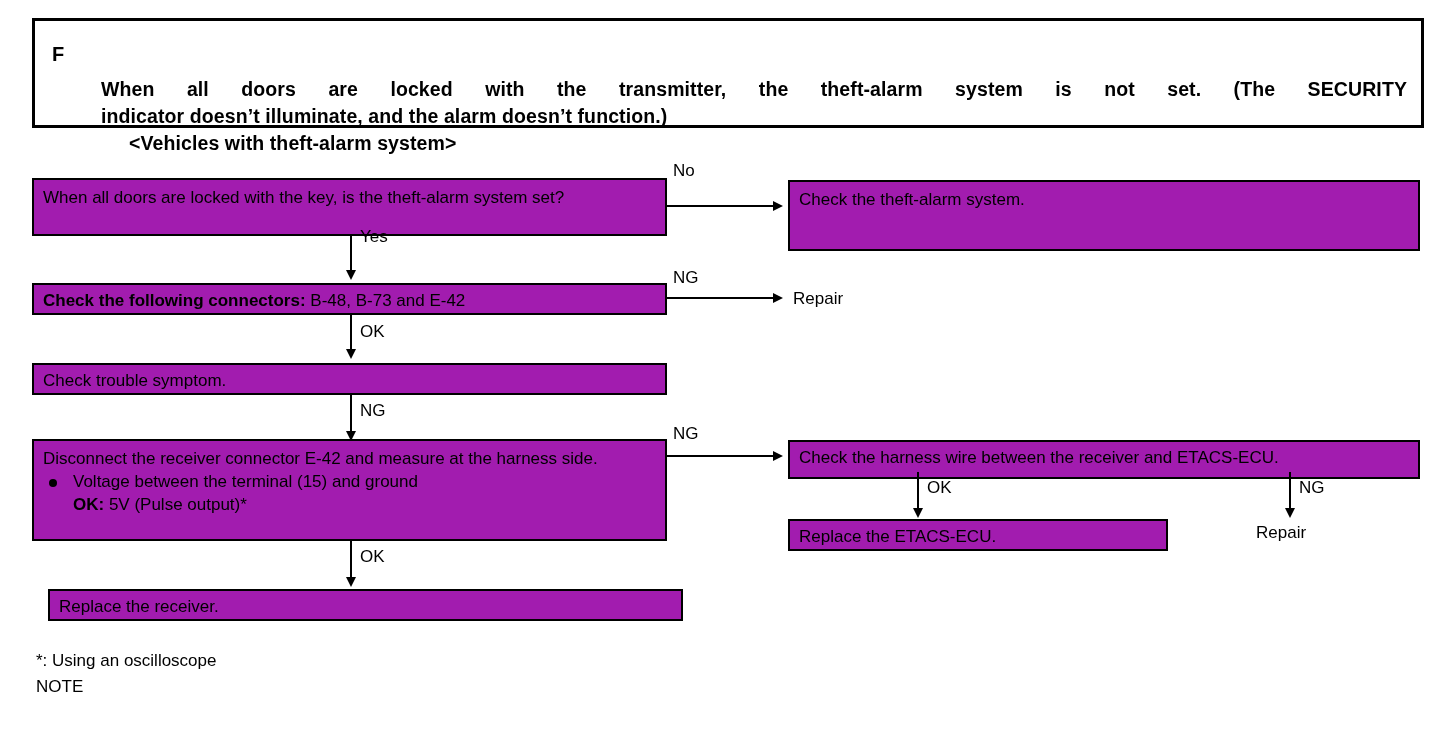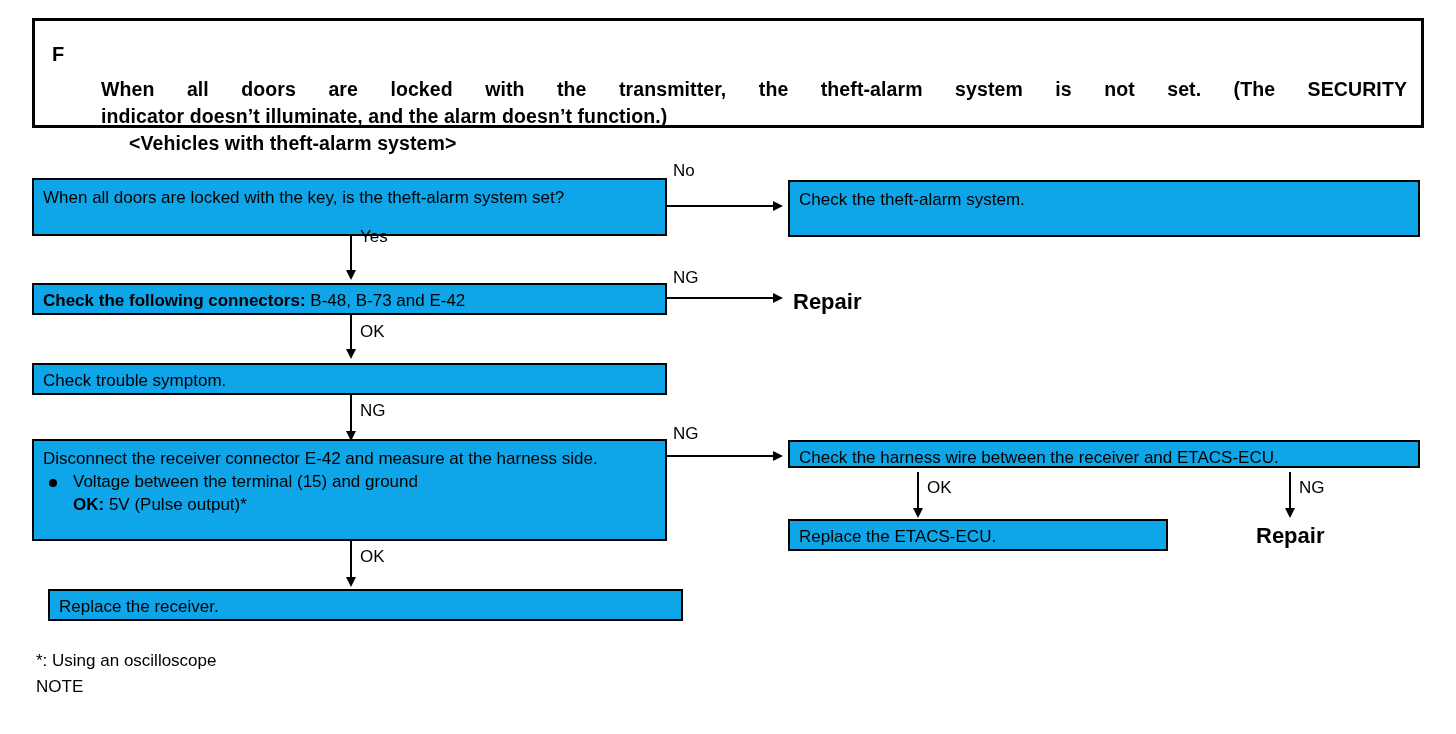--- a/index.html
+++ b/index.html
@@ -25,30 +25,30 @@
     font-size:19.5px;font-weight:bold;line-height:27px;
     letter-spacing:0.1px;
   }
   #header-text .l1{display:block;text-align:justify;text-align-last:justify;margin-top:34px;}
   #header-text .l2{display:block;}
   #header-text .l3{display:block;margin-left:28px;}
 
   
   .box{
     position:absolute;border:2px solid #000;box-sizing:border-box;
-    background:#0ea5e9;font-size:17px;line-height:23px;
+    background:#a21caf;font-size:17px;line-height:23px;
   }
   .box .txt{position:absolute;left:9px;top:6px;right:6px;}
   .box.thin .txt{top:4px;}
 
   .bold{font-weight:bold;}
 
   
   .term{
-    position:absolute;font-size:22px;font-weight:bold;white-space:nowrap;
+    position:absolute;font-size:17px;font-weight:normal;white-space:nowrap;
   }
 
   
   .vline{position:absolute;width:2px;background:#000;}
   .hline{position:absolute;height:2px;background:#000;}
   .arrow-down{
     position:absolute;width:0;height:0;
     border-left:5px solid transparent;border-right:5px solid transparent;
     border-top:10px solid #000;
   }
@@ -87,21 +87,21 @@
   </div>
 
   <div class="box" style="left:32px;top:178px;width:635px;height:58px;">
     <div class="txt">When all doors are locked with the key, is the theft-alarm system set?</div>
   </div>
 
   <div class="hline" style="left:667px;top:205px;width:106px;"></div>
   <div class="arrow-right" style="left:773px;top:201px;"></div>
   <div class="elabel" style="left:673px;top:162px;">No</div>
 
-  <div class="box" style="left:788px;top:180px;width:632px;height:57px;">
+  <div class="box" style="left:788px;top:180px;width:632px;height:71px;">
     <div class="txt">Check the theft-alarm system.</div>
   </div>
 
   <div class="vline" style="left:350px;top:236px;height:40px;"></div>
   <div class="arrow-down" style="left:346px;top:270px;"></div>
   <div class="elabel" style="left:360px;top:228px;">Yes</div>
 
   <div class="box thin" style="left:32px;top:283px;width:635px;height:32px;">
     <div class="txt"><span class="bold">Check the following connectors:</span><span> B-48, B-73 and E-42</span></div>
   </div>
@@ -131,21 +131,21 @@
         <div>Voltage between the terminal (15) and ground</div>
         <div><span class="bold">OK:</span><span> 5V (Pulse output)*</span></div>
       </div>
     </div>
   </div>
 
   <div class="hline" style="left:667px;top:455px;width:106px;"></div>
   <div class="arrow-right" style="left:773px;top:451px;"></div>
   <div class="elabel" style="left:673px;top:425px;">NG</div>
 
-  <div class="box thin" style="left:788px;top:440px;width:632px;height:28px;">
+  <div class="box thin" style="left:788px;top:440px;width:632px;height:39px;">
     <div class="txt">Check the harness wire between the receiver and ETACS-ECU.</div>
   </div>
 
   <div class="vline" style="left:917px;top:472px;height:42px;"></div>
   <div class="arrow-down" style="left:913px;top:508px;"></div>
   <div class="elabel" style="left:927px;top:479px;">OK</div>
 
   <div class="box thin" style="left:788px;top:519px;width:380px;height:32px;">
     <div class="txt">Replace the ETACS-ECU.</div>
   </div>

